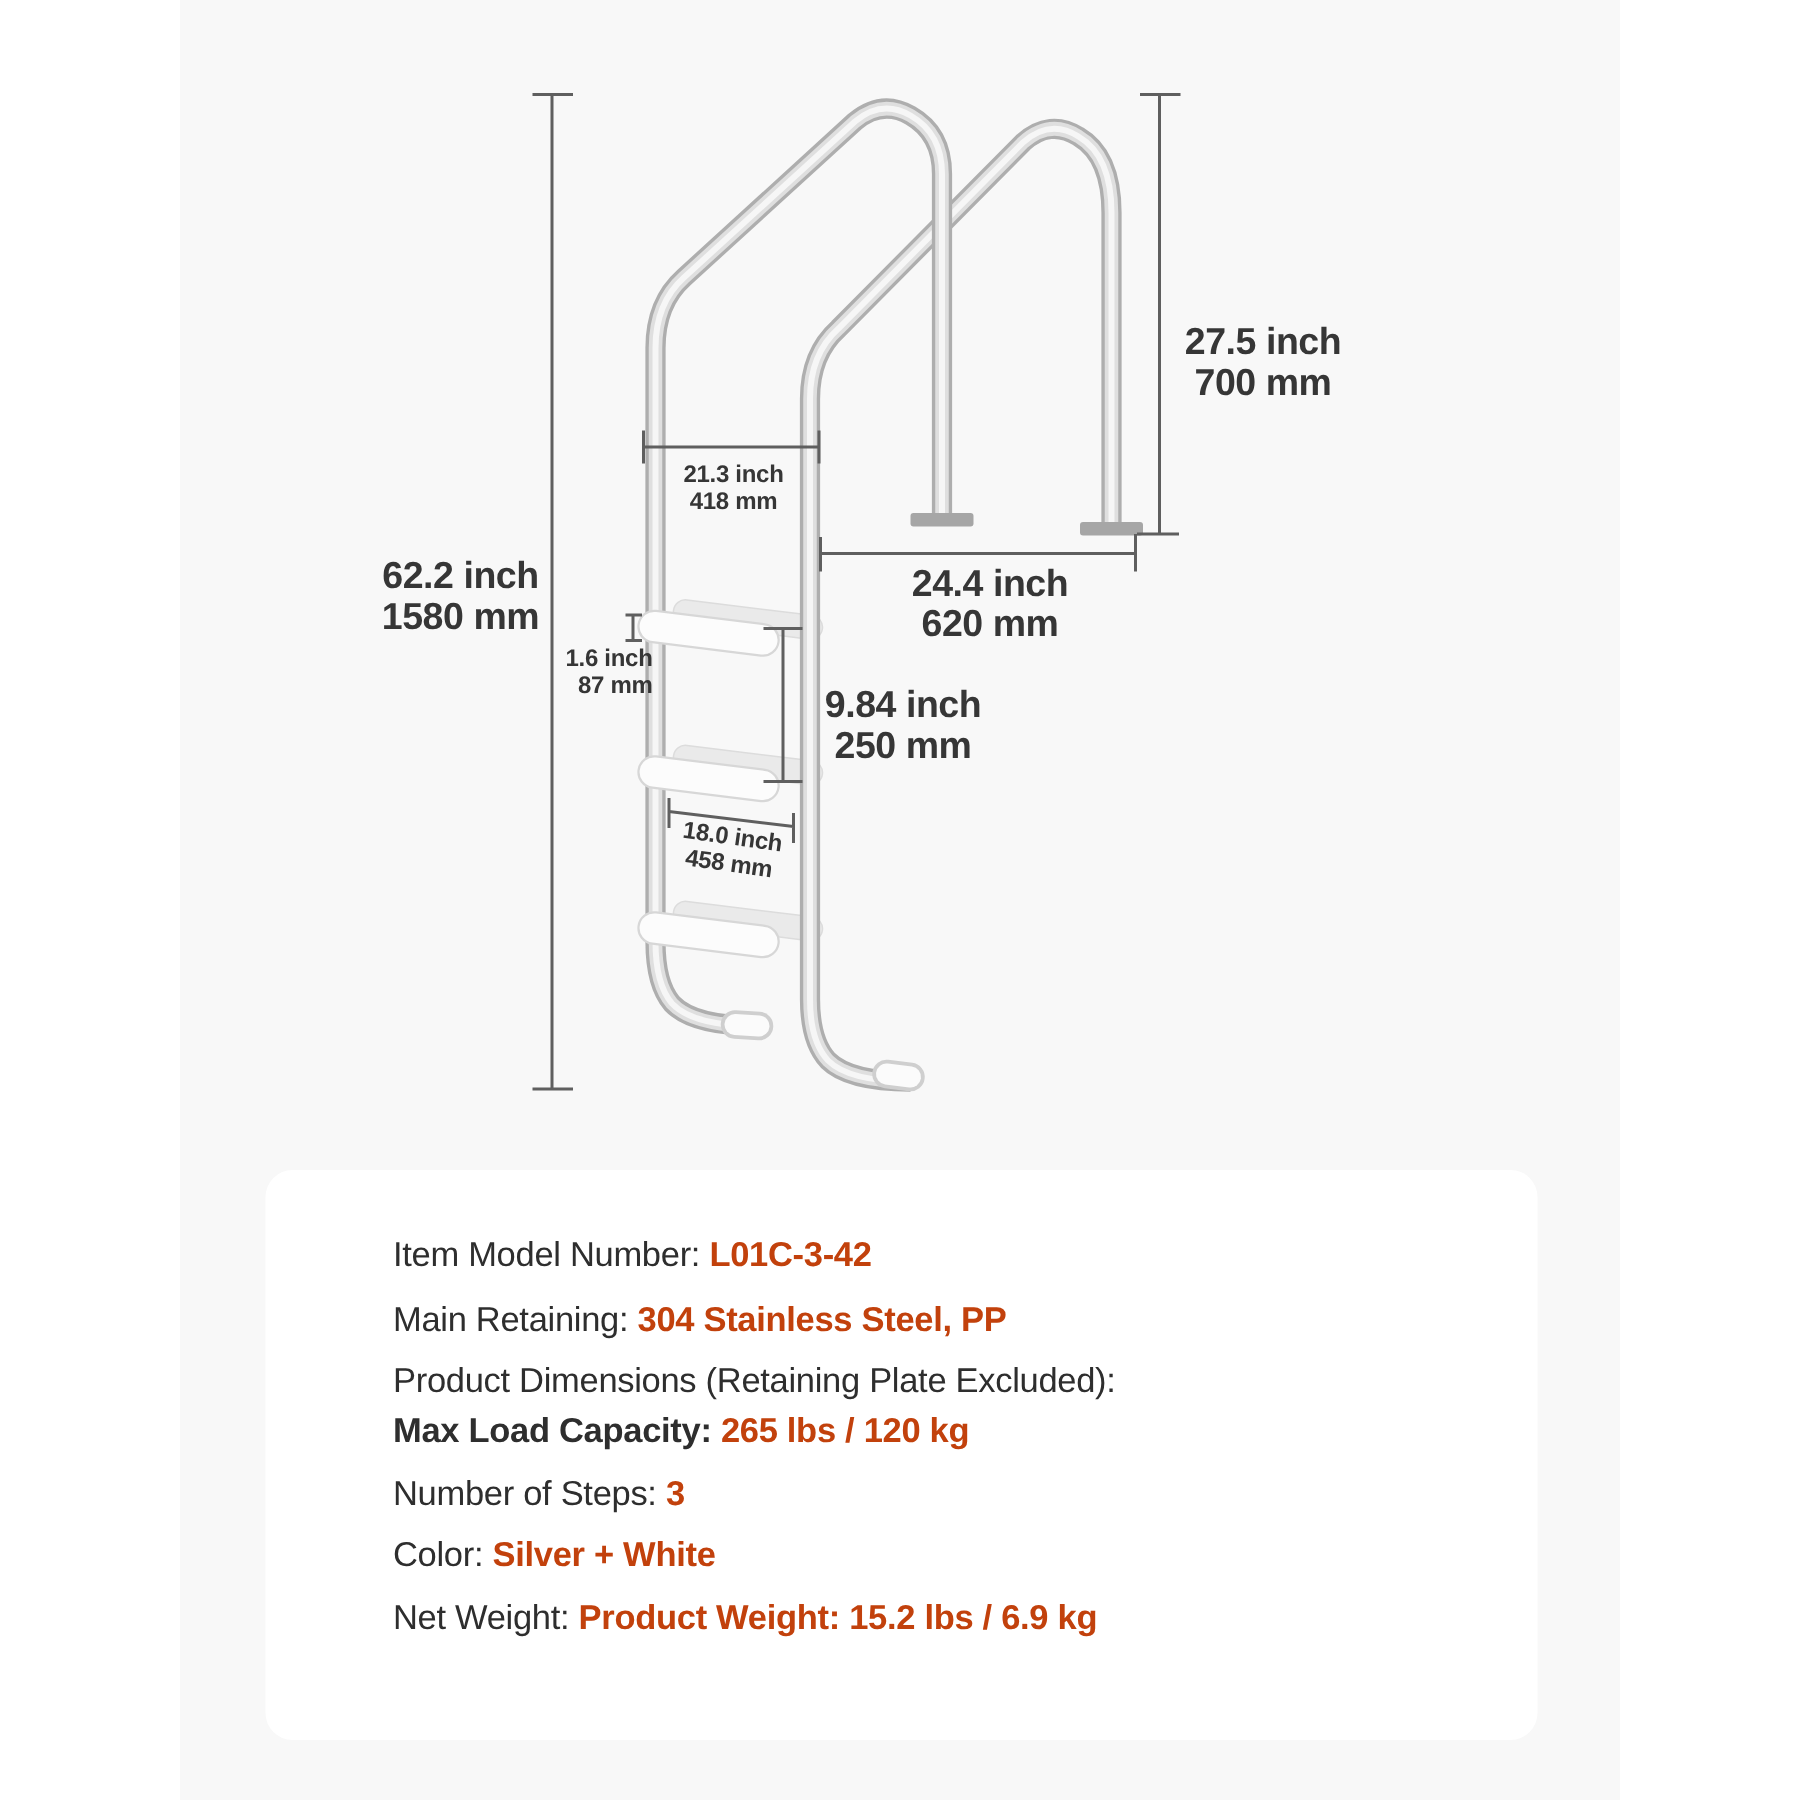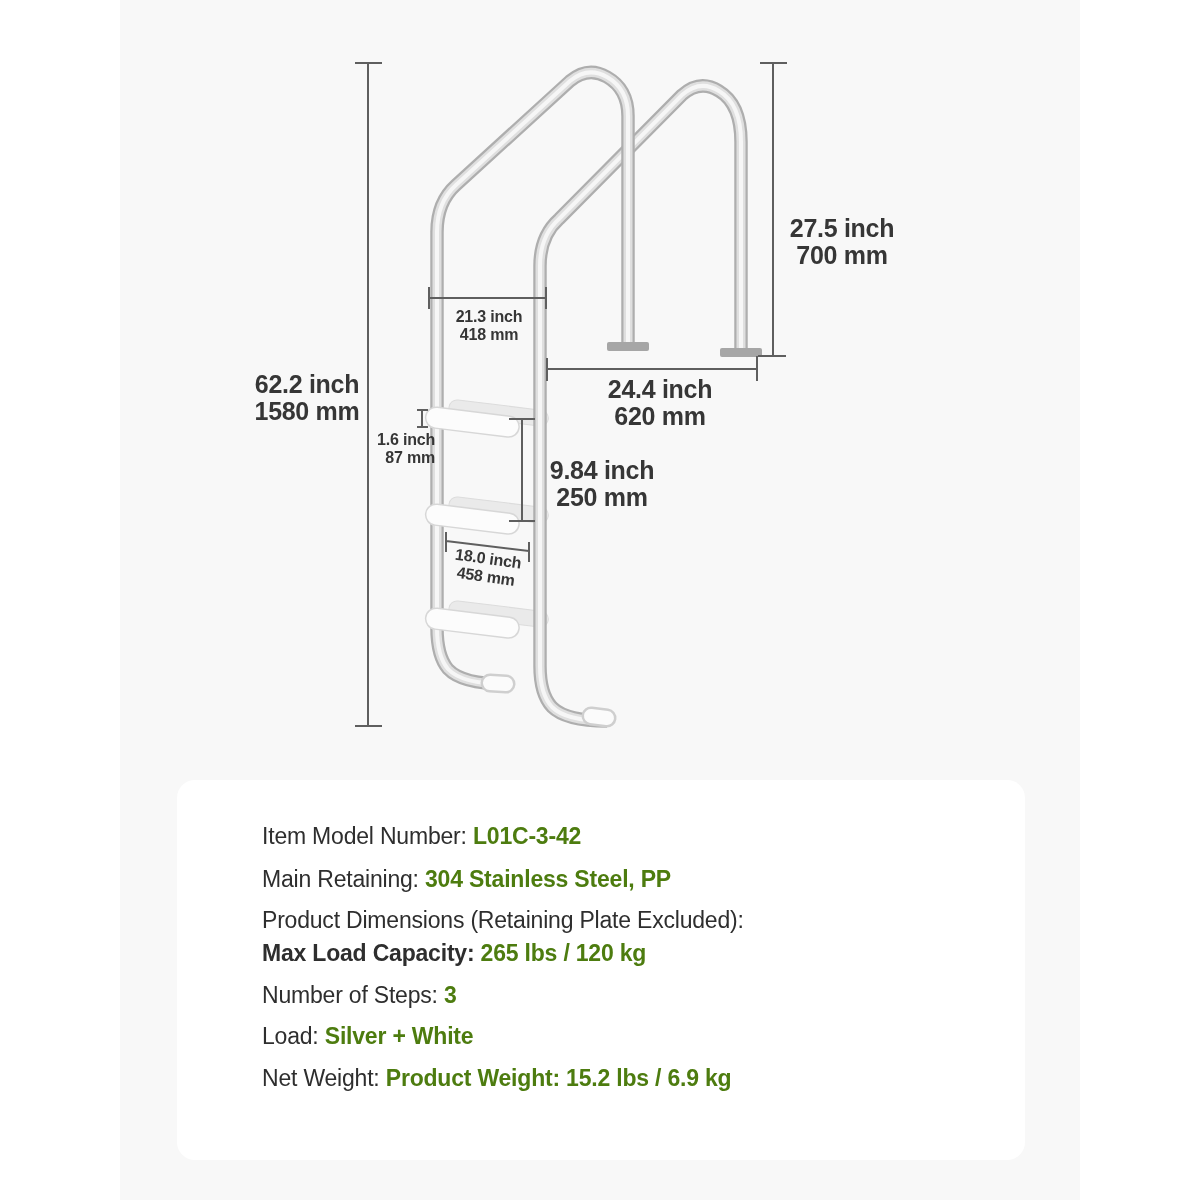--- a/index.html
+++ b/index.html
@@ -29,21 +29,21 @@
   .dim.big{font-size:25px;line-height:27px;letter-spacing:-0.3px;}
   .dim.small{font-size:16px;line-height:18px;letter-spacing:-0.2px;}
   .dim.right{transform:none;text-align:right;}
   .dim.rot{transform:translateX(-50%) rotate(8deg);}
 
   
   .spec-panel{position:absolute;left:177px;top:780px;width:848px;height:380px;
               background:#ffffff;border-radius:18px;}
   .spec-row{position:absolute;left:85px;font-size:23px;line-height:28px;
             color:#2e2e2e;white-space:nowrap;letter-spacing:-0.2px;}
-  .spec-row .val{color:#4d7c0f;font-weight:700;}
+  .spec-row .val{color:#c2410c;font-weight:700;}
   .spec-row:nth-of-type(1){top:42px;}
   .spec-row:nth-of-type(2){top:85px;}
   .spec-row:nth-of-type(3){top:126px;}
   .spec-row:nth-of-type(4){top:159px;font-weight:700;}
   .spec-row:nth-of-type(5){top:201px;}
   .spec-row:nth-of-type(6){top:242px;}
   .spec-row:nth-of-type(7){top:284px;}
   .spec-row:nth-of-type(8){top:327px;}
 </style>
 </head>
@@ -156,19 +156,19 @@
     <div class="spec-row">
       <span>Product Dimensions (Retaining Plate Excluded):</span><span class="val"></span>
     </div>
     <div class="spec-row">
       <span>Max Load Capacity: </span><span class="val">265 lbs / 120 kg</span>
     </div>
     <div class="spec-row">
       <span>Number of Steps: </span><span class="val">3</span>
     </div>
     <div class="spec-row">
-      <span>Load: </span><span class="val">Silver + White</span>
+      <span>Color: </span><span class="val">Silver + White</span>
     </div>
     <div class="spec-row">
       <span>Net Weight: </span><span class="val">Product Weight: 15.2 lbs / 6.9 kg</span>
     </div>
   </div>
 </div>
 
 </body></html>

